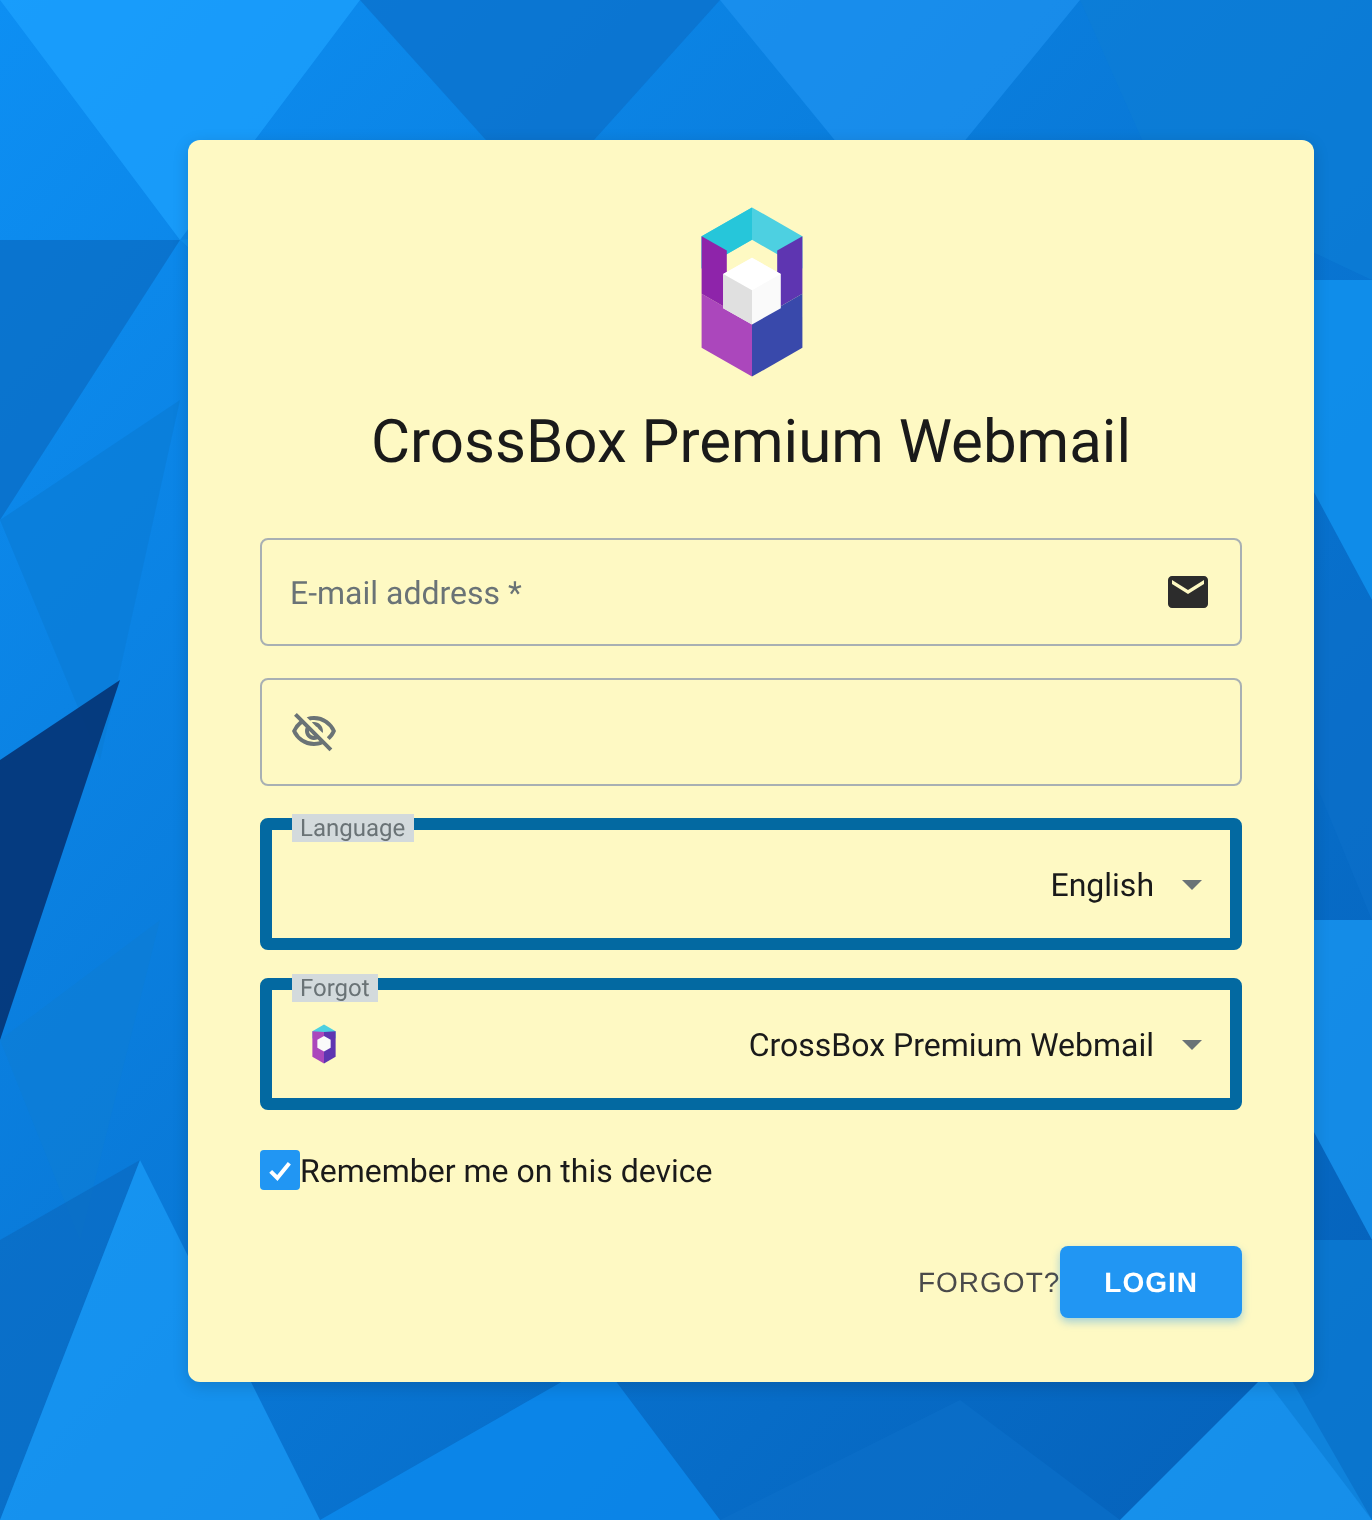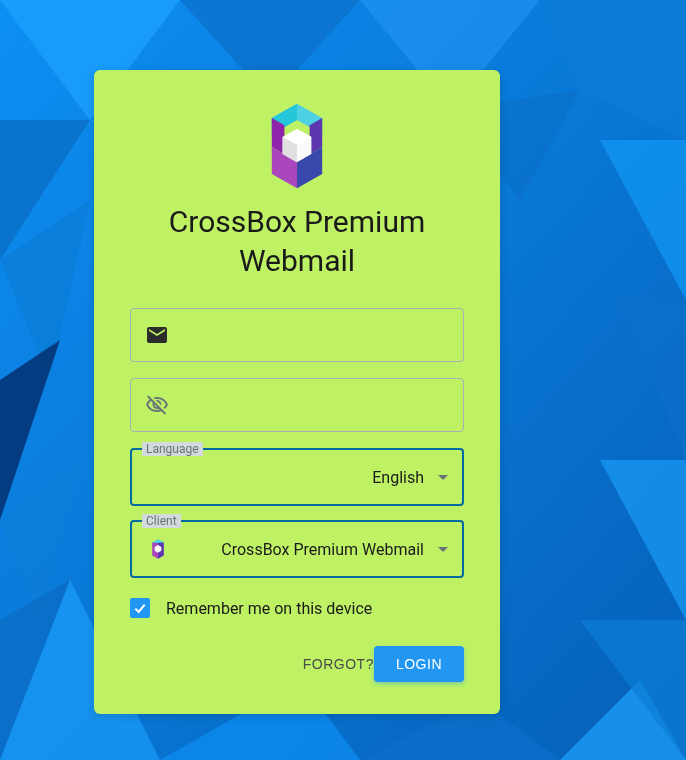--- a/index.html
+++ b/index.html
@@ -14,22 +14,22 @@
 .bg-layer {
   position: absolute;
   inset: 0;
   overflow: hidden;
 }
 .bg-layer svg { width: 100%; height: 100%; }
 .card {
   position: absolute;
   left: 94px;
   top: 70px;
-  width: 406px;
-  background: #bef264;
+  width: 563px;
+  background: #fef9c3;
   border-radius: 6px;
   padding: 28px 36px 32px;
   box-shadow: 0 2px 8px rgba(0,0,0,0.15);
 }
 .logo-wrap {
   display: flex;
   justify-content: center;
   margin-bottom: 8px;
 }
 .logo-wrap svg { width: 90px; height: 96px; }
@@ -58,21 +58,21 @@
   flex: 1;
 }
 .field-icon {
   color: #2c2c2c;
   display: flex;
   align-items: center;
 }
 .field-icon.muted { color: #6a7376; }
 .field-outline {
   position: relative;
-  border: 2px solid #0369a1;
+  border: 6px solid #0369a1;
   border-radius: 4px;
   margin-bottom: 14px;
 }
 .field-outline .legend {
   position: absolute;
   top: -8px;
   left: 10px;
   background: #d3dadc;
   padding: 0 4px;
   font-size: 12px;
@@ -100,21 +100,20 @@
 .client-icon {
   width: 24px; height: 24px;
   display: flex;
   align-items: center;
   justify-content: center;
 }
 .client-select-value { margin-left: 14px; }
 .remember-row {
   display: flex;
   align-items: center;
-  gap: 16px;
   margin-top: 20px;
   margin-bottom: 28px;
 }
 .checkbox {
   width: 20px;
   height: 20px;
   background: #2196f3;
   border-radius: 2px;
   display: flex;
   align-items: center;
@@ -138,21 +137,21 @@
   letter-spacing: 0.5px;
   color: #4a4a4a;
   cursor: pointer;
   text-transform: uppercase;
 }
 .btn-login {
   background: #2196f3;
   border: none;
   color: #fff;
   font-size: 14px;
-  font-weight: 400;
+  font-weight: 700;
   letter-spacing: 0.5px;
   padding: 10px 22px;
   border-radius: 4px;
   cursor: pointer;
   text-transform: uppercase;
   box-shadow: 0 2px 4px rgba(33,150,243,0.4);
 }
 </style>
 </head>
 <body>
@@ -199,20 +198,21 @@
       <path d="M22 54 L22 22 L36 30 L36 62 Z" fill="#8e24aa"></path>
       <path d="M50 34 L66 43 L66 62 L50 71 L34 62 L34 43 Z" fill="#fafafa"></path>
       <path d="M50 34 L66 43 L50 52 L34 43 Z" fill="#ffffff"></path>
       <path d="M34 43 L50 52 L50 71 L34 62 Z" fill="#e0e0e0"></path>
     </svg>
   </div>
 
   <h1 class="title">CrossBox Premium Webmail</h1>
 
   <div class="field">
+    <span class="field-label">E-mail address *</span>
     <span class="field-icon">
       <svg width="24" height="24" viewBox="0 0 24 24" fill="currentColor">
           <path d="M20 4H4c-1.1 0-2 .9-2 2v12c0 1.1.9 2 2 2h16c1.1 0 2-.9 2-2V6c0-1.1-.9-2-2-2zm0 4l-8 5-8-5V6l8 5 8-5v2z"></path>
         </svg>
     </span>
   </div>
 
   <div class="field">
     <span class="field-icon muted">
       <svg width="24" height="24" viewBox="0 0 24 24" fill="currentColor">
@@ -223,21 +223,21 @@
 
   <div class="field-outline">
     <span class="legend">Language</span>
     <div class="select-body">
       <span class="select-value">English</span>
       <span class="select-arrow"></span>
     </div>
   </div>
 
   <div class="field-outline">
-    <span class="legend">Client</span>
+    <span class="legend">Forgot</span>
     <div class="select-body">
       <span class="client-icon">
         <svg viewBox="0 0 100 106" width="22" height="22">
           <path d="M50 6 L78 22 L78 40 L50 24 L22 40 L22 22 Z" fill="#4dd0e1"></path>
           <path d="M78 22 L78 84 L50 100 L50 24 Z" fill="#5e35b1"></path>
           <path d="M50 100 L22 84 L22 22 L50 24 Z" fill="#ab47bc"></path>
           <path d="M50 34 L66 43 L66 62 L50 71 L34 62 L34 43 Z" fill="#fafafa"></path>
         </svg>
       </span>
       <span class="select-value client-select-value">CrossBox Premium Webmail</span>

